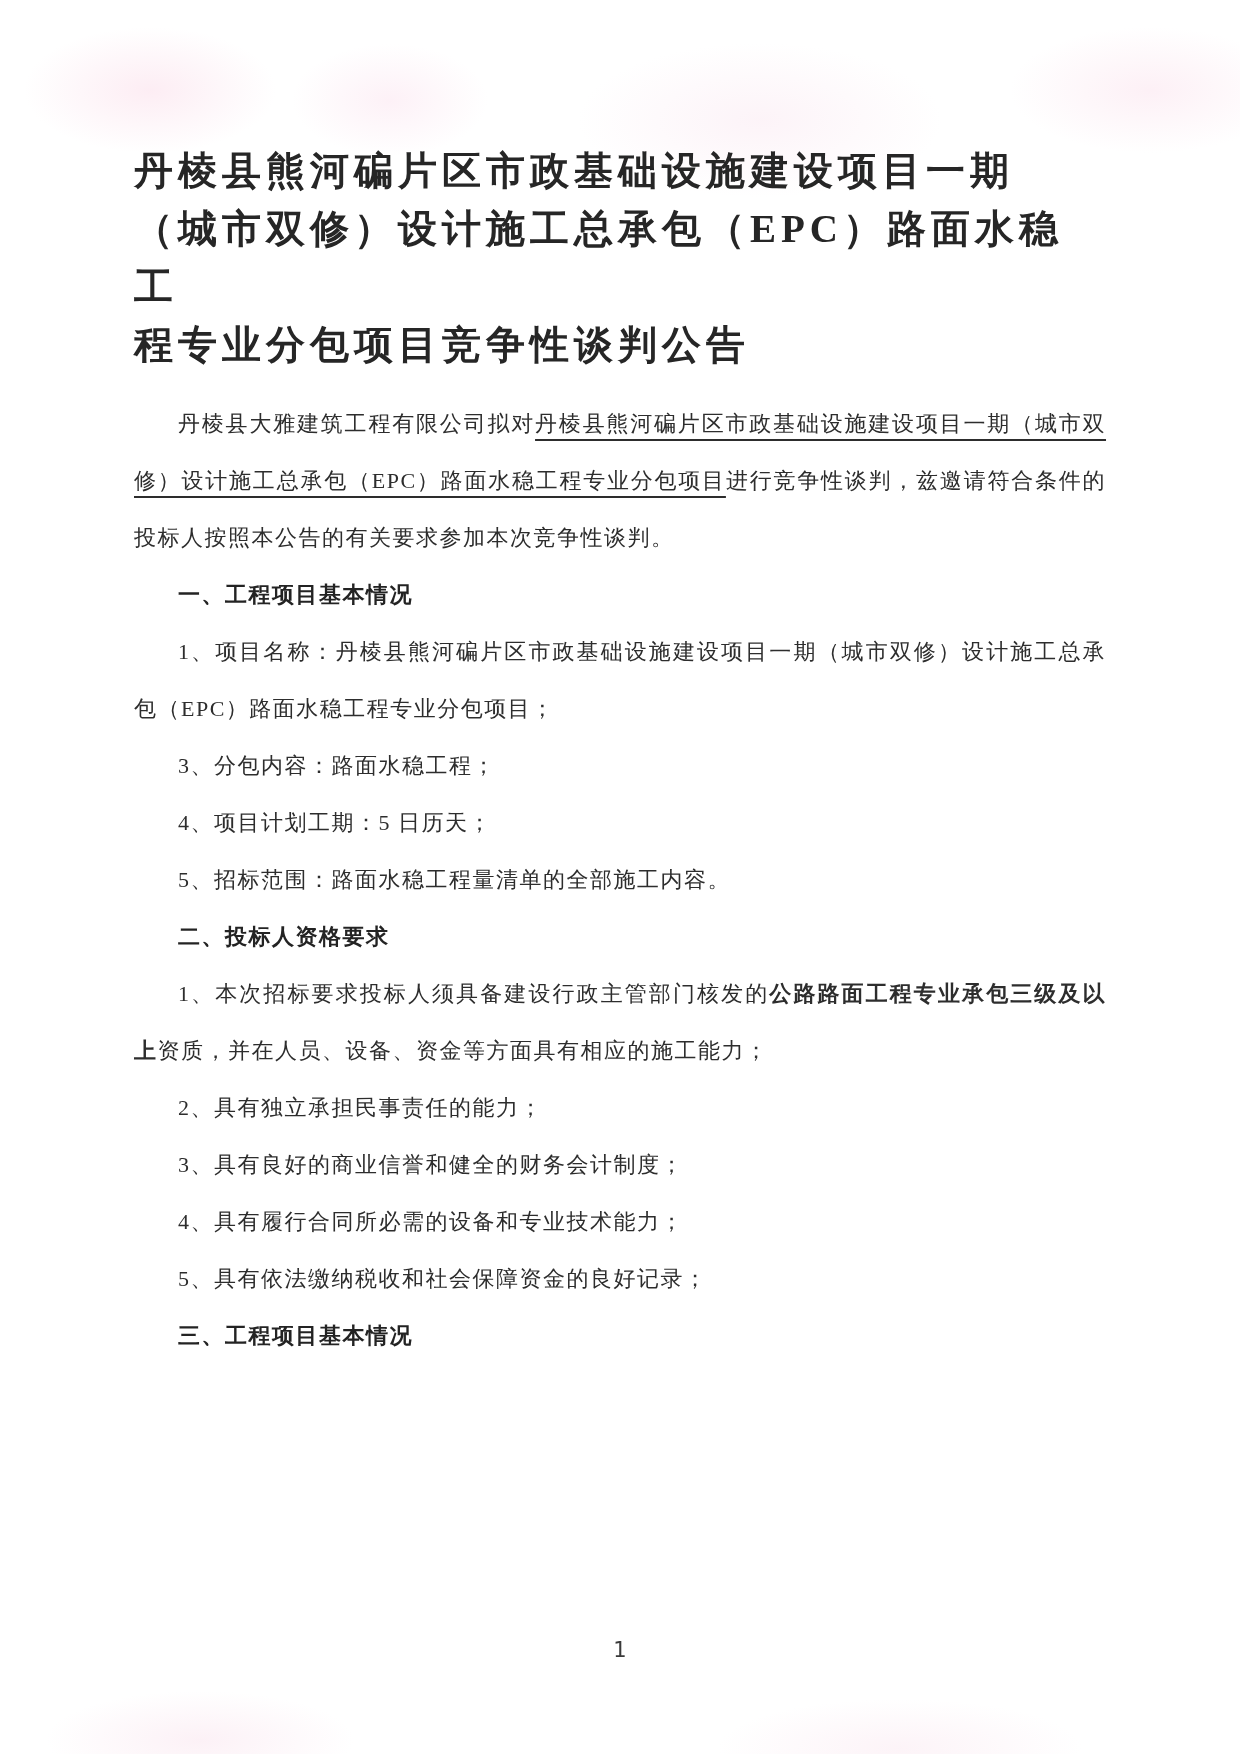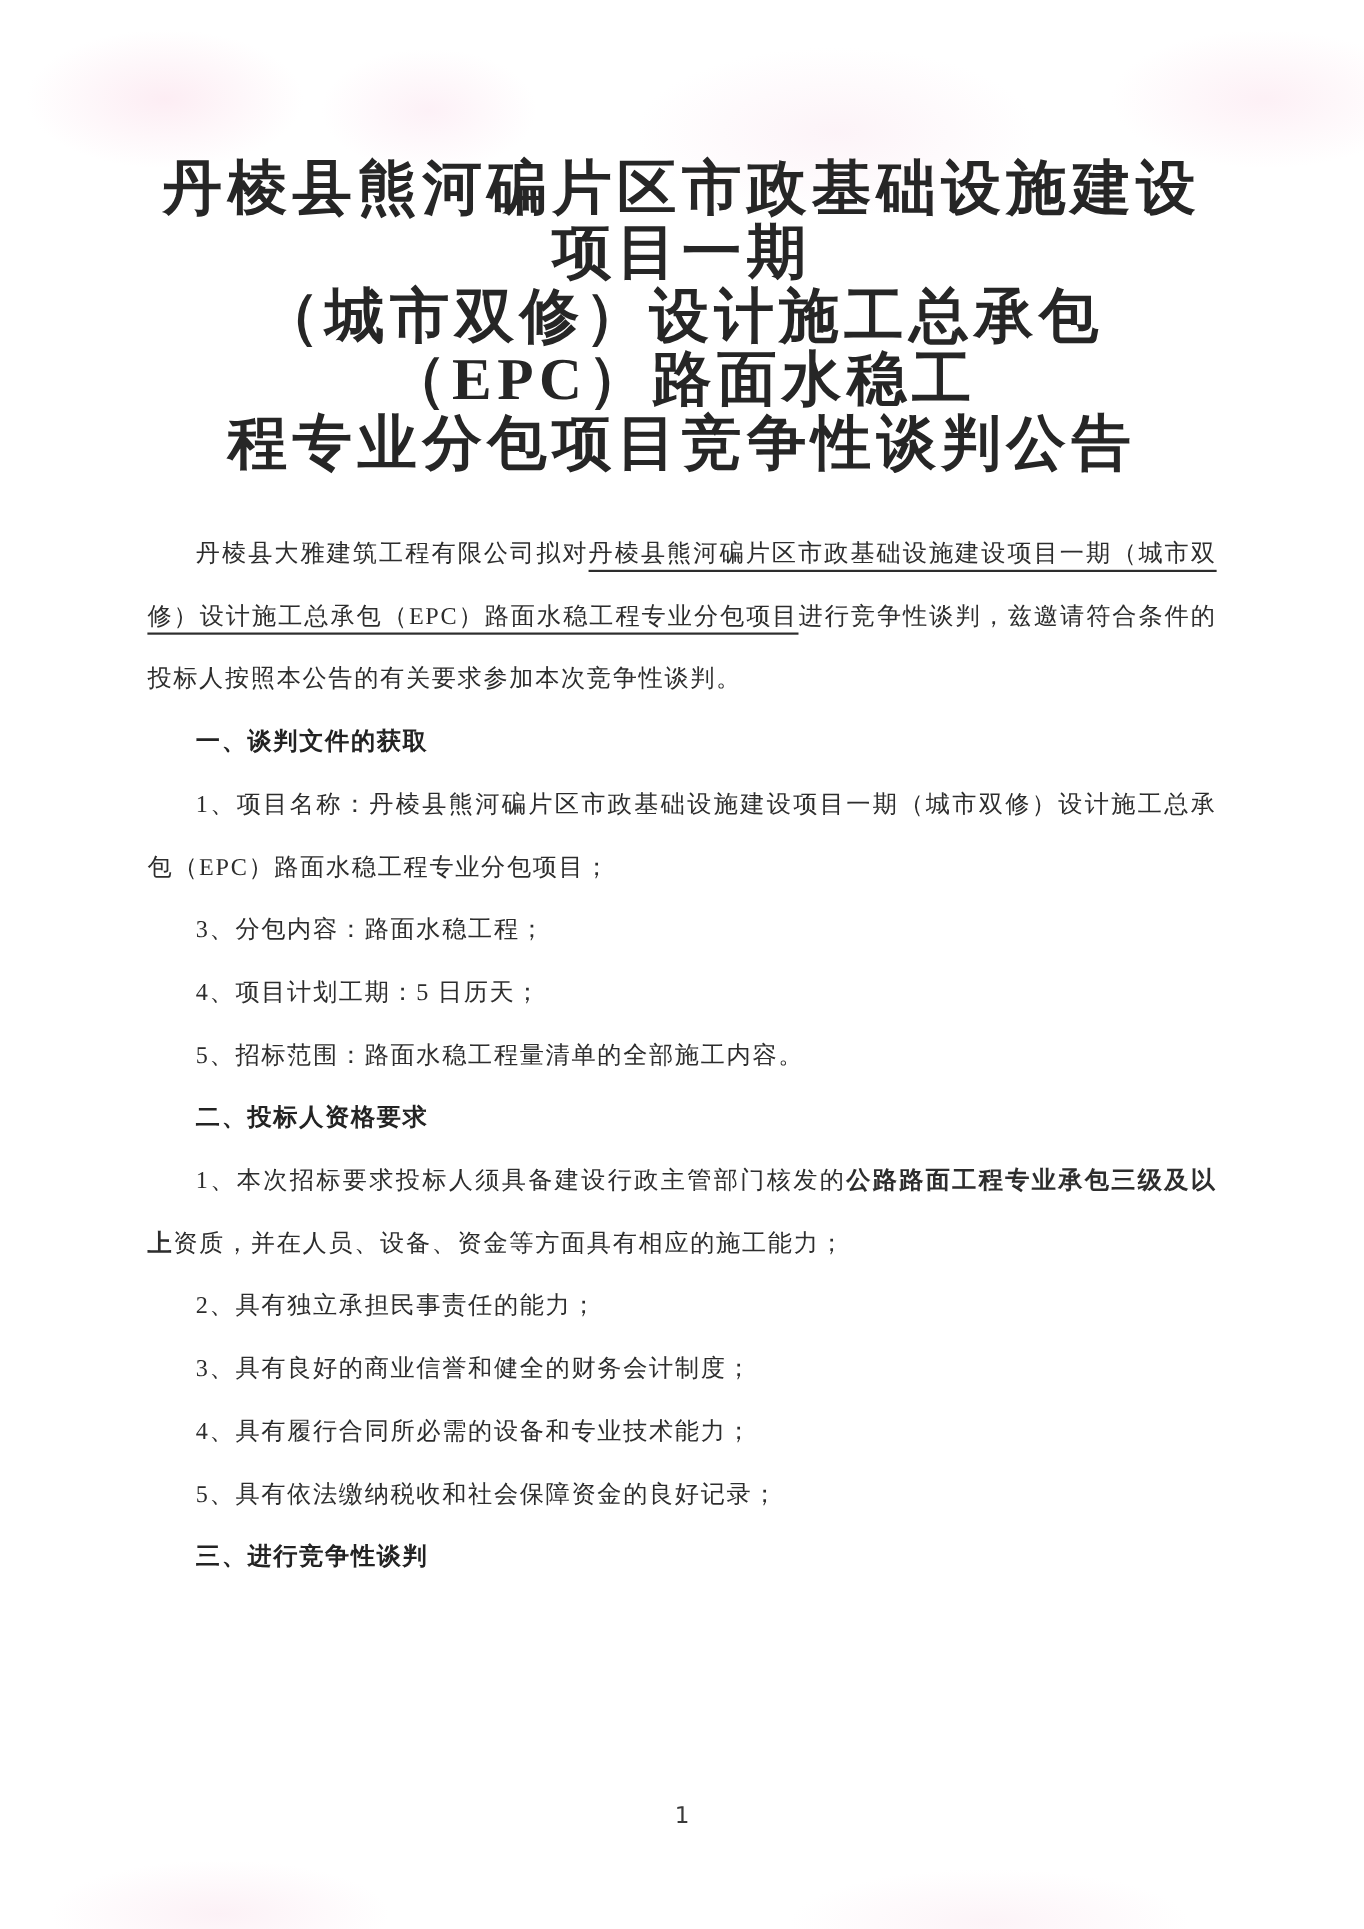--- a/index.html
+++ b/index.html
@@ -26,27 +26,27 @@
       radial-gradient(ellipse 220px 70px at 200px 1740px, rgba(248, 220, 233, 0.40), rgba(255,255,255,0) 70%),
       radial-gradient(ellipse 260px 70px at 900px 1748px, rgba(248, 222, 234, 0.35), rgba(255,255,255,0) 70%);
   }
   .content {
     position: absolute;
     left: 134px; top: 142px;
     width: 972px;
     color: #2d2d2d;
   }
   .doc-title {
-    font-size: 54px;
+    font-size: 39px;
     font-weight: bold;
     letter-spacing: 5px;
     line-height: 58px;
-    text-align: center;
+    text-align: left;
     color: #262626;
-    margin-bottom: 42px;
+    margin-bottom: 21px;
   }
   .doc-body {
     font-size: 22px;
     letter-spacing: 1.5px;
     line-height: 57px;
     color: #2d2d2d;
   }
   .doc-body p {
     margin: 0;
     text-indent: 2em;
@@ -76,29 +76,29 @@
   <div class="artifact-layer"></div>
 
   <div class="content">
     <div class="doc-title">
         <div>丹棱县熊河碥片区市政基础设施建设项目一期</div>
         <div>（城市双修）设计施工总承包（EPC）路面水稳工</div>
         <div>程专业分包项目竞争性谈判公告</div>
       </div>
     <div class="doc-body">
         <p class="paragraph"><span>丹棱县大雅建筑工程有限公司拟对</span><span class="seg-underline">丹棱县熊河碥片区市政基础设施建设项目一期（城市双修）设计施工总承包（EPC）路面水稳工程专业分包项目</span><span>进行竞争性谈判，兹邀请符合条件的投标人按照本公告的有关要求参加本次竞争性谈判。</span></p>
-        <p class="heading"><span class="seg-bold">一、谈判文件的获取</span></p>
+        <p class="heading"><span class="seg-bold">一、工程项目基本情况</span></p>
         <p class="paragraph"><span>1、项目名称：丹棱县熊河碥片区市政基础设施建设项目一期（城市双修）设计施工总承包（EPC）路面水稳工程专业分包项目；</span></p>
         <p class="paragraph"><span>3、分包内容：路面水稳工程；</span></p>
         <p class="paragraph"><span>4、项目计划工期：5 日历天；</span></p>
         <p class="paragraph"><span>5、招标范围：路面水稳工程量清单的全部施工内容。</span></p>
         <p class="heading"><span class="seg-bold">二、投标人资格要求</span></p>
         <p class="paragraph"><span>1、本次招标要求投标人须具备建设行政主管部门核发的</span><span class="seg-bold">公路路面工程专业承包三级及以上</span><span>资质，并在人员、设备、资金等方面具有相应的施工能力；</span></p>
         <p class="paragraph"><span>2、具有独立承担民事责任的能力；</span></p>
         <p class="paragraph"><span>3、具有良好的商业信誉和健全的财务会计制度；</span></p>
         <p class="paragraph"><span>4、具有履行合同所必需的设备和专业技术能力；</span></p>
         <p class="paragraph"><span>5、具有依法缴纳税收和社会保障资金的良好记录；</span></p>
-        <p class="heading"><span class="seg-bold">三、进行竞争性谈判</span></p>
+        <p class="heading"><span class="seg-bold">三、工程项目基本情况</span></p>
       </div>
   </div>
 
   <div class="page-number">1</div>
 </div>
 
 </body></html>

